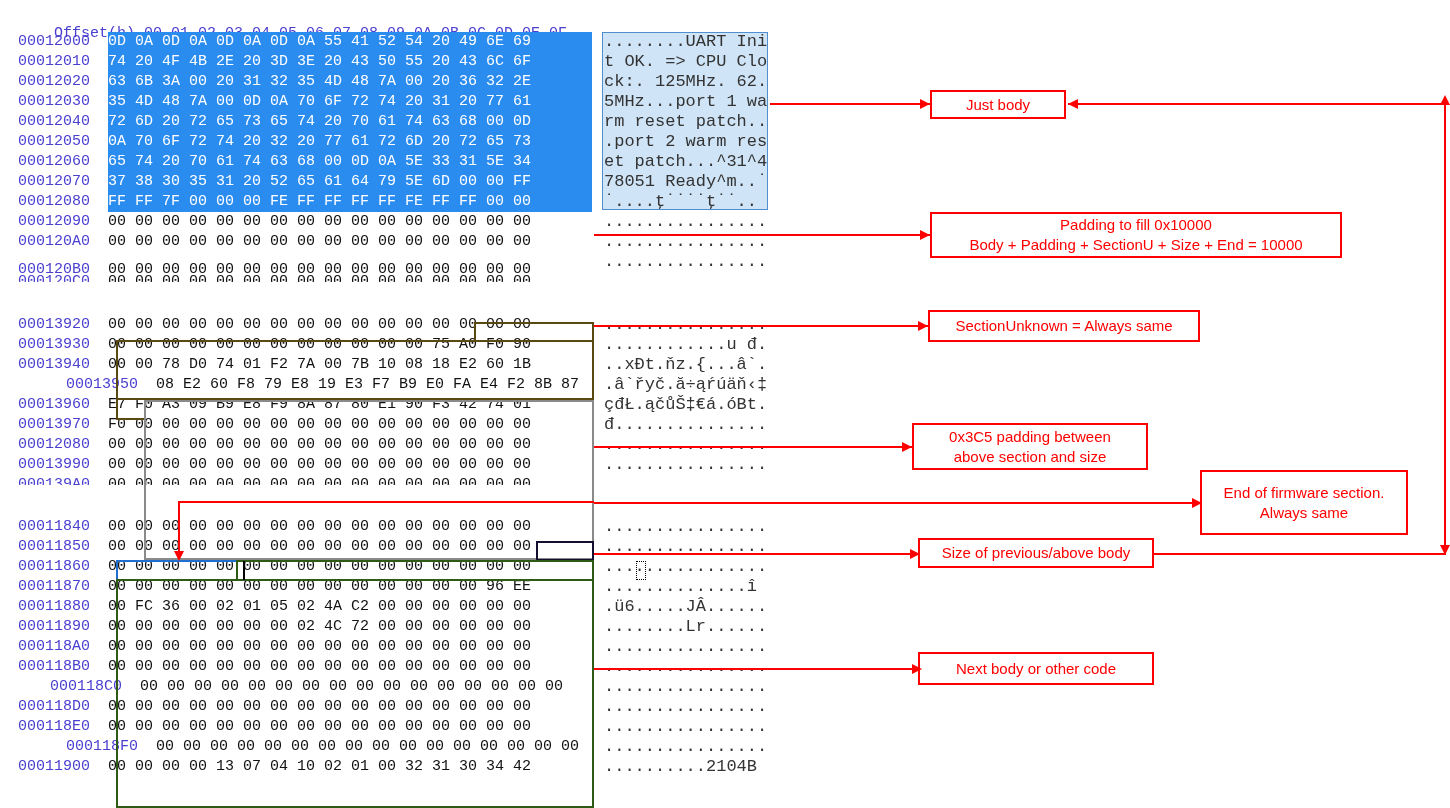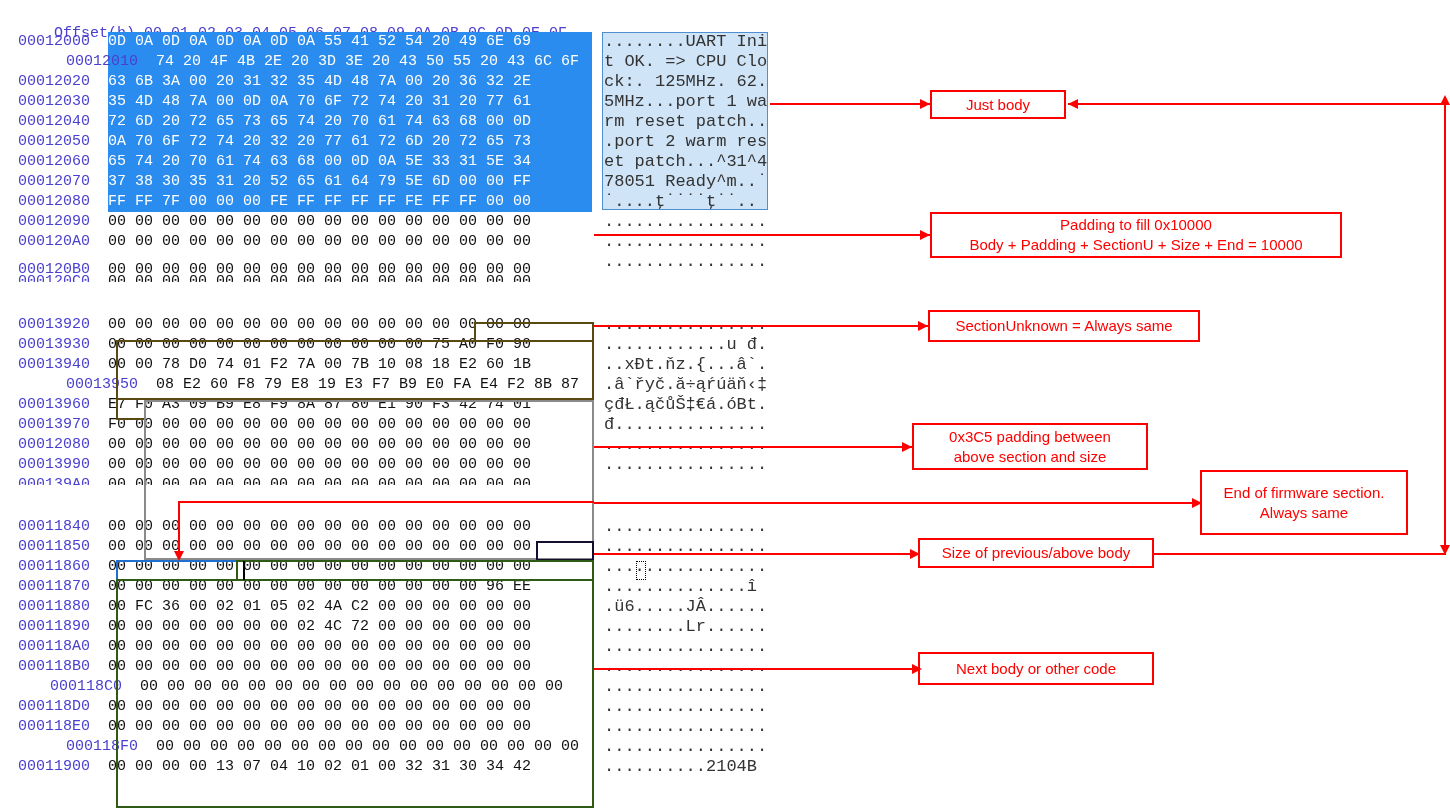--- a/index.html
+++ b/index.html
@@ -166,21 +166,21 @@
     <span class="off-label">Offset(h)</span><span id="colhdr">00 01 02 03 04 05 06 07 08 09 0A 0B 0C 0D 0E 0F</span>
   </div>
 
   <div class="sel-hex" style="left:108px; top:32px; width:484px; height:180px;"></div>
   <div class="sel-hex" style="left:108px; top:192px; width:430px; height:20px;"></div>
   <div class="sel-ascii" style="left:602px; top:32px; width:166px; height:178px;"></div>
 
   <div id="rows">
       <div class="hex-row" style="top: 32px;"><span class="off">00012000</span><span class="bytes selected">0D 0A 0D 0A 0D 0A 0D 0A 55 41 52 54 20 49 6E 69</span></div>
       <div class="ascii" style="top: 32px;">........UART Ini</div>
-      <div class="hex-row" style="top: 52px; padding-left: 48px;"><span class="off">00012010</span><span class="bytes selected">74 20 4F 4B 2E 20 3D 3E 20 43 50 55 20 43 6C 6F</span></div>
+      <div class="hex-row" style="top: 52px;"><span class="off">00012010</span><span class="bytes selected">74 20 4F 4B 2E 20 3D 3E 20 43 50 55 20 43 6C 6F</span></div>
       <div class="ascii" style="top: 52px;">t OK. =&gt; CPU Clo</div>
       <div class="hex-row" style="top: 72px;"><span class="off">00012020</span><span class="bytes selected">63 6B 3A 00 20 31 32 35 4D 48 7A 00 20 36 32 2E</span></div>
       <div class="ascii" style="top: 72px;">ck:. 125MHz. 62.</div>
       <div class="hex-row" style="top: 92px;"><span class="off">00012030</span><span class="bytes selected">35 4D 48 7A 00 0D 0A 70 6F 72 74 20 31 20 77 61</span></div>
       <div class="ascii" style="top: 92px;">5MHz...port 1 wa</div>
       <div class="hex-row" style="top: 112px;"><span class="off">00012040</span><span class="bytes selected">72 6D 20 72 65 73 65 74 20 70 61 74 63 68 00 0D</span></div>
       <div class="ascii" style="top: 112px;">rm reset patch..</div>
       <div class="hex-row" style="top: 132px;"><span class="off">00012050</span><span class="bytes selected">0A 70 6F 72 74 20 32 20 77 61 72 6D 20 72 65 73</span></div>
       <div class="ascii" style="top: 132px;">.port 2 warm res</div>
       <div class="hex-row" style="top: 152px;"><span class="off">00012060</span><span class="bytes selected">65 74 20 70 61 74 63 68 00 0D 0A 5E 33 31 5E 34</span></div>

